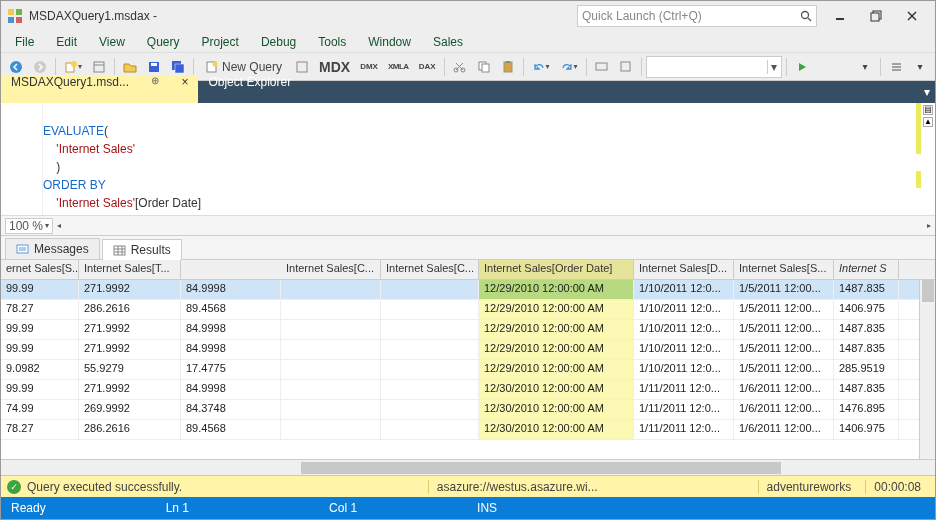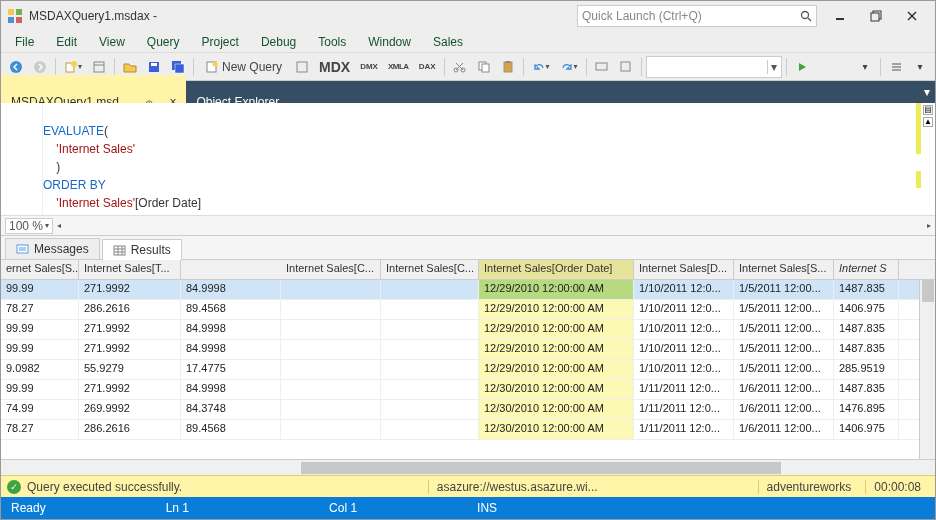--- a/index.html
+++ b/index.html
@@ -14,21 +14,21 @@
 .menubar{height:22px;background:#eee;display:flex;align-items:center;padding:0 4px;gap:2px;border-bottom:1px solid #ddd}
 .menubar span{padding:2px 10px;color:#14532d}
 .toolbar{height:28px;background:#eee;display:flex;align-items:center;padding:0 4px;gap:2px;border-bottom:1px solid #ccc}
 .tbtn{height:22px;min-width:22px;padding:0 3px;display:flex;align-items:center;justify-content:center;color:#444;border:1px solid transparent;font-size:11px}
 .tbtn.tx{min-width:auto;padding:0 6px}
 .sep{width:1px;height:18px;background:#ccc;margin:0 2px}
 .dropbox{display:flex;align-items:center;border:1px solid #ccc;height:22px;background:#fff}
 .dropbox input{border:none;outline:none;width:120px;height:18px;padding:0 4px}
 .dropbox .dd{width:14px;text-align:center;color:#555;border-left:1px solid #ccc}
 .tabbar{height:22px;background:#364e63;display:flex;align-items:center}
-.tab{height:34px;padding:0 10px;display:flex;align-items:flex-end;color:#fff;gap:16px}
+.tab{height:34px;padding:0 10px;display:flex;align-items:flex-start;color:#fff;gap:22px}
 .tab.active{background:#fff4a8;color:#333}
 .tab .pin{font-size:10px;color:#666}
 .tab .close{font-size:12px;color:#333}
 .tabbar .filler{flex:1}
 .tabdd{width:16px;text-align:center;color:#fff}
 .editor{flex:0 0 auto;background:#fff;border-bottom:1px solid #ccc;position:relative}
 .editwrap{display:flex}
 .margin{width:42px;background:#fff;border-right:1px solid #eee}
 .code{flex:1;font-family:Consolas,monospace;font-size:13px;line-height:17px;padding:2px 0;white-space:pre;color:#333;position:relative}
 .code .kw{color:#1569c7}

